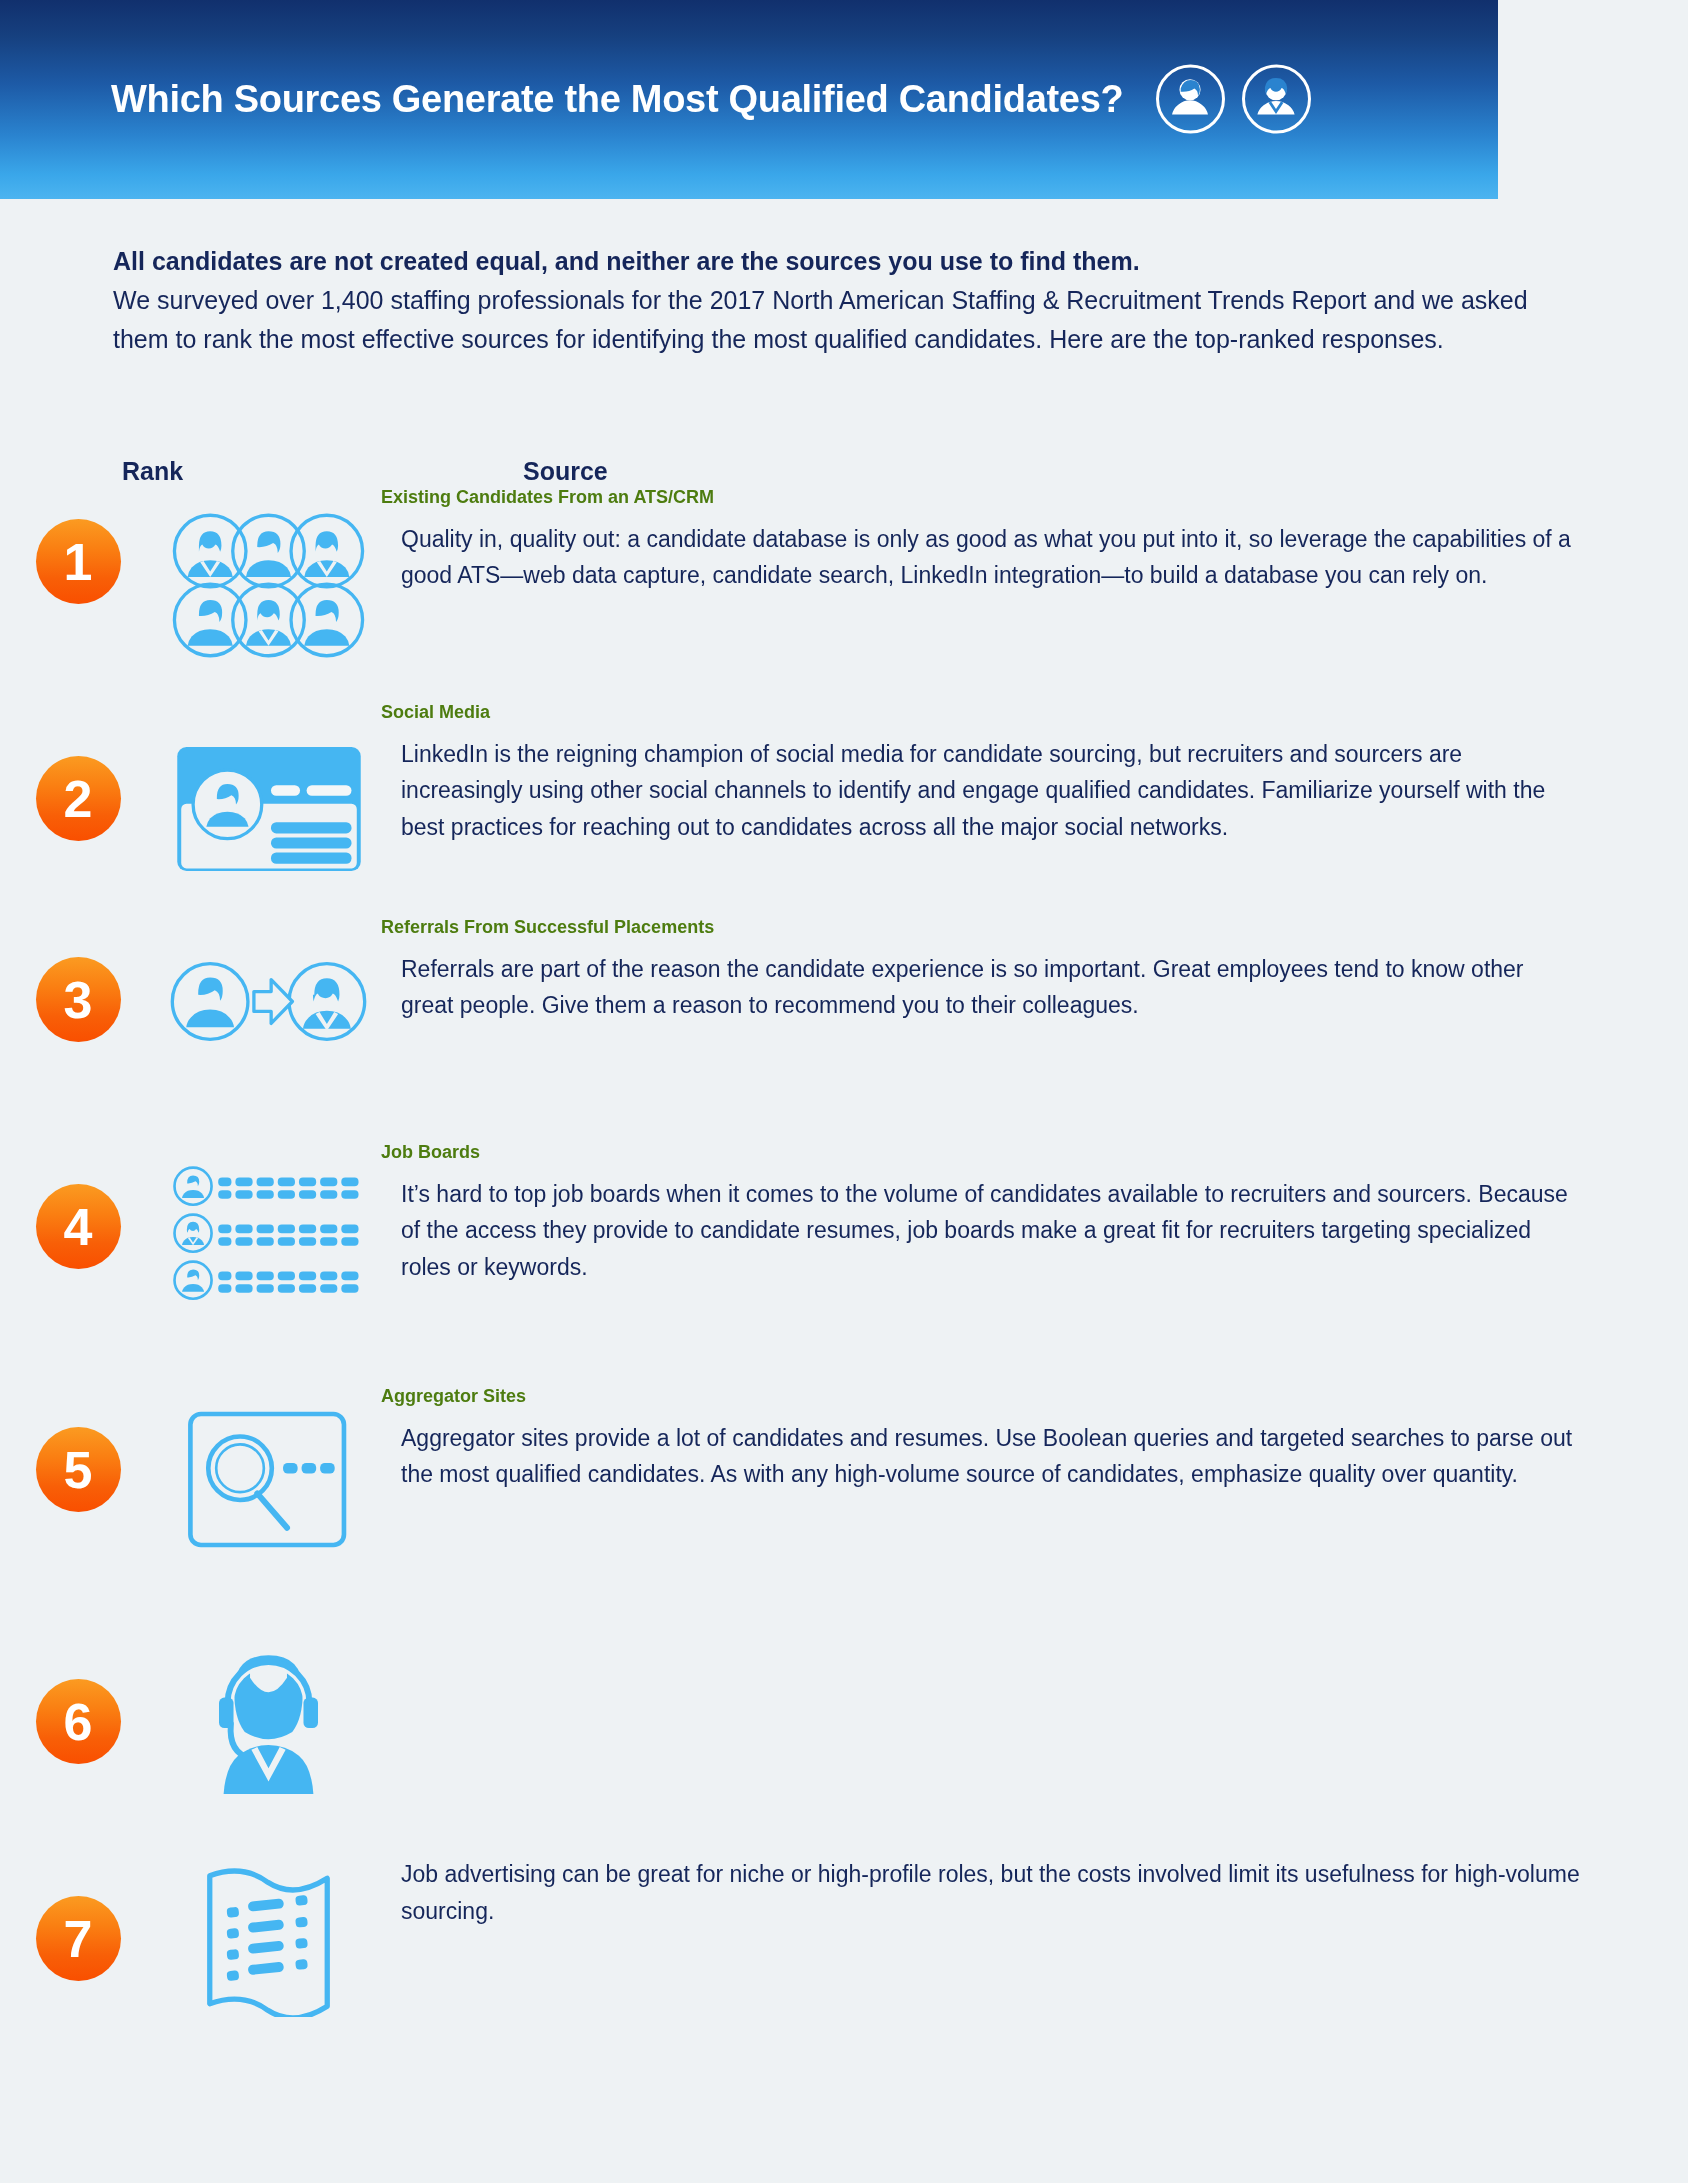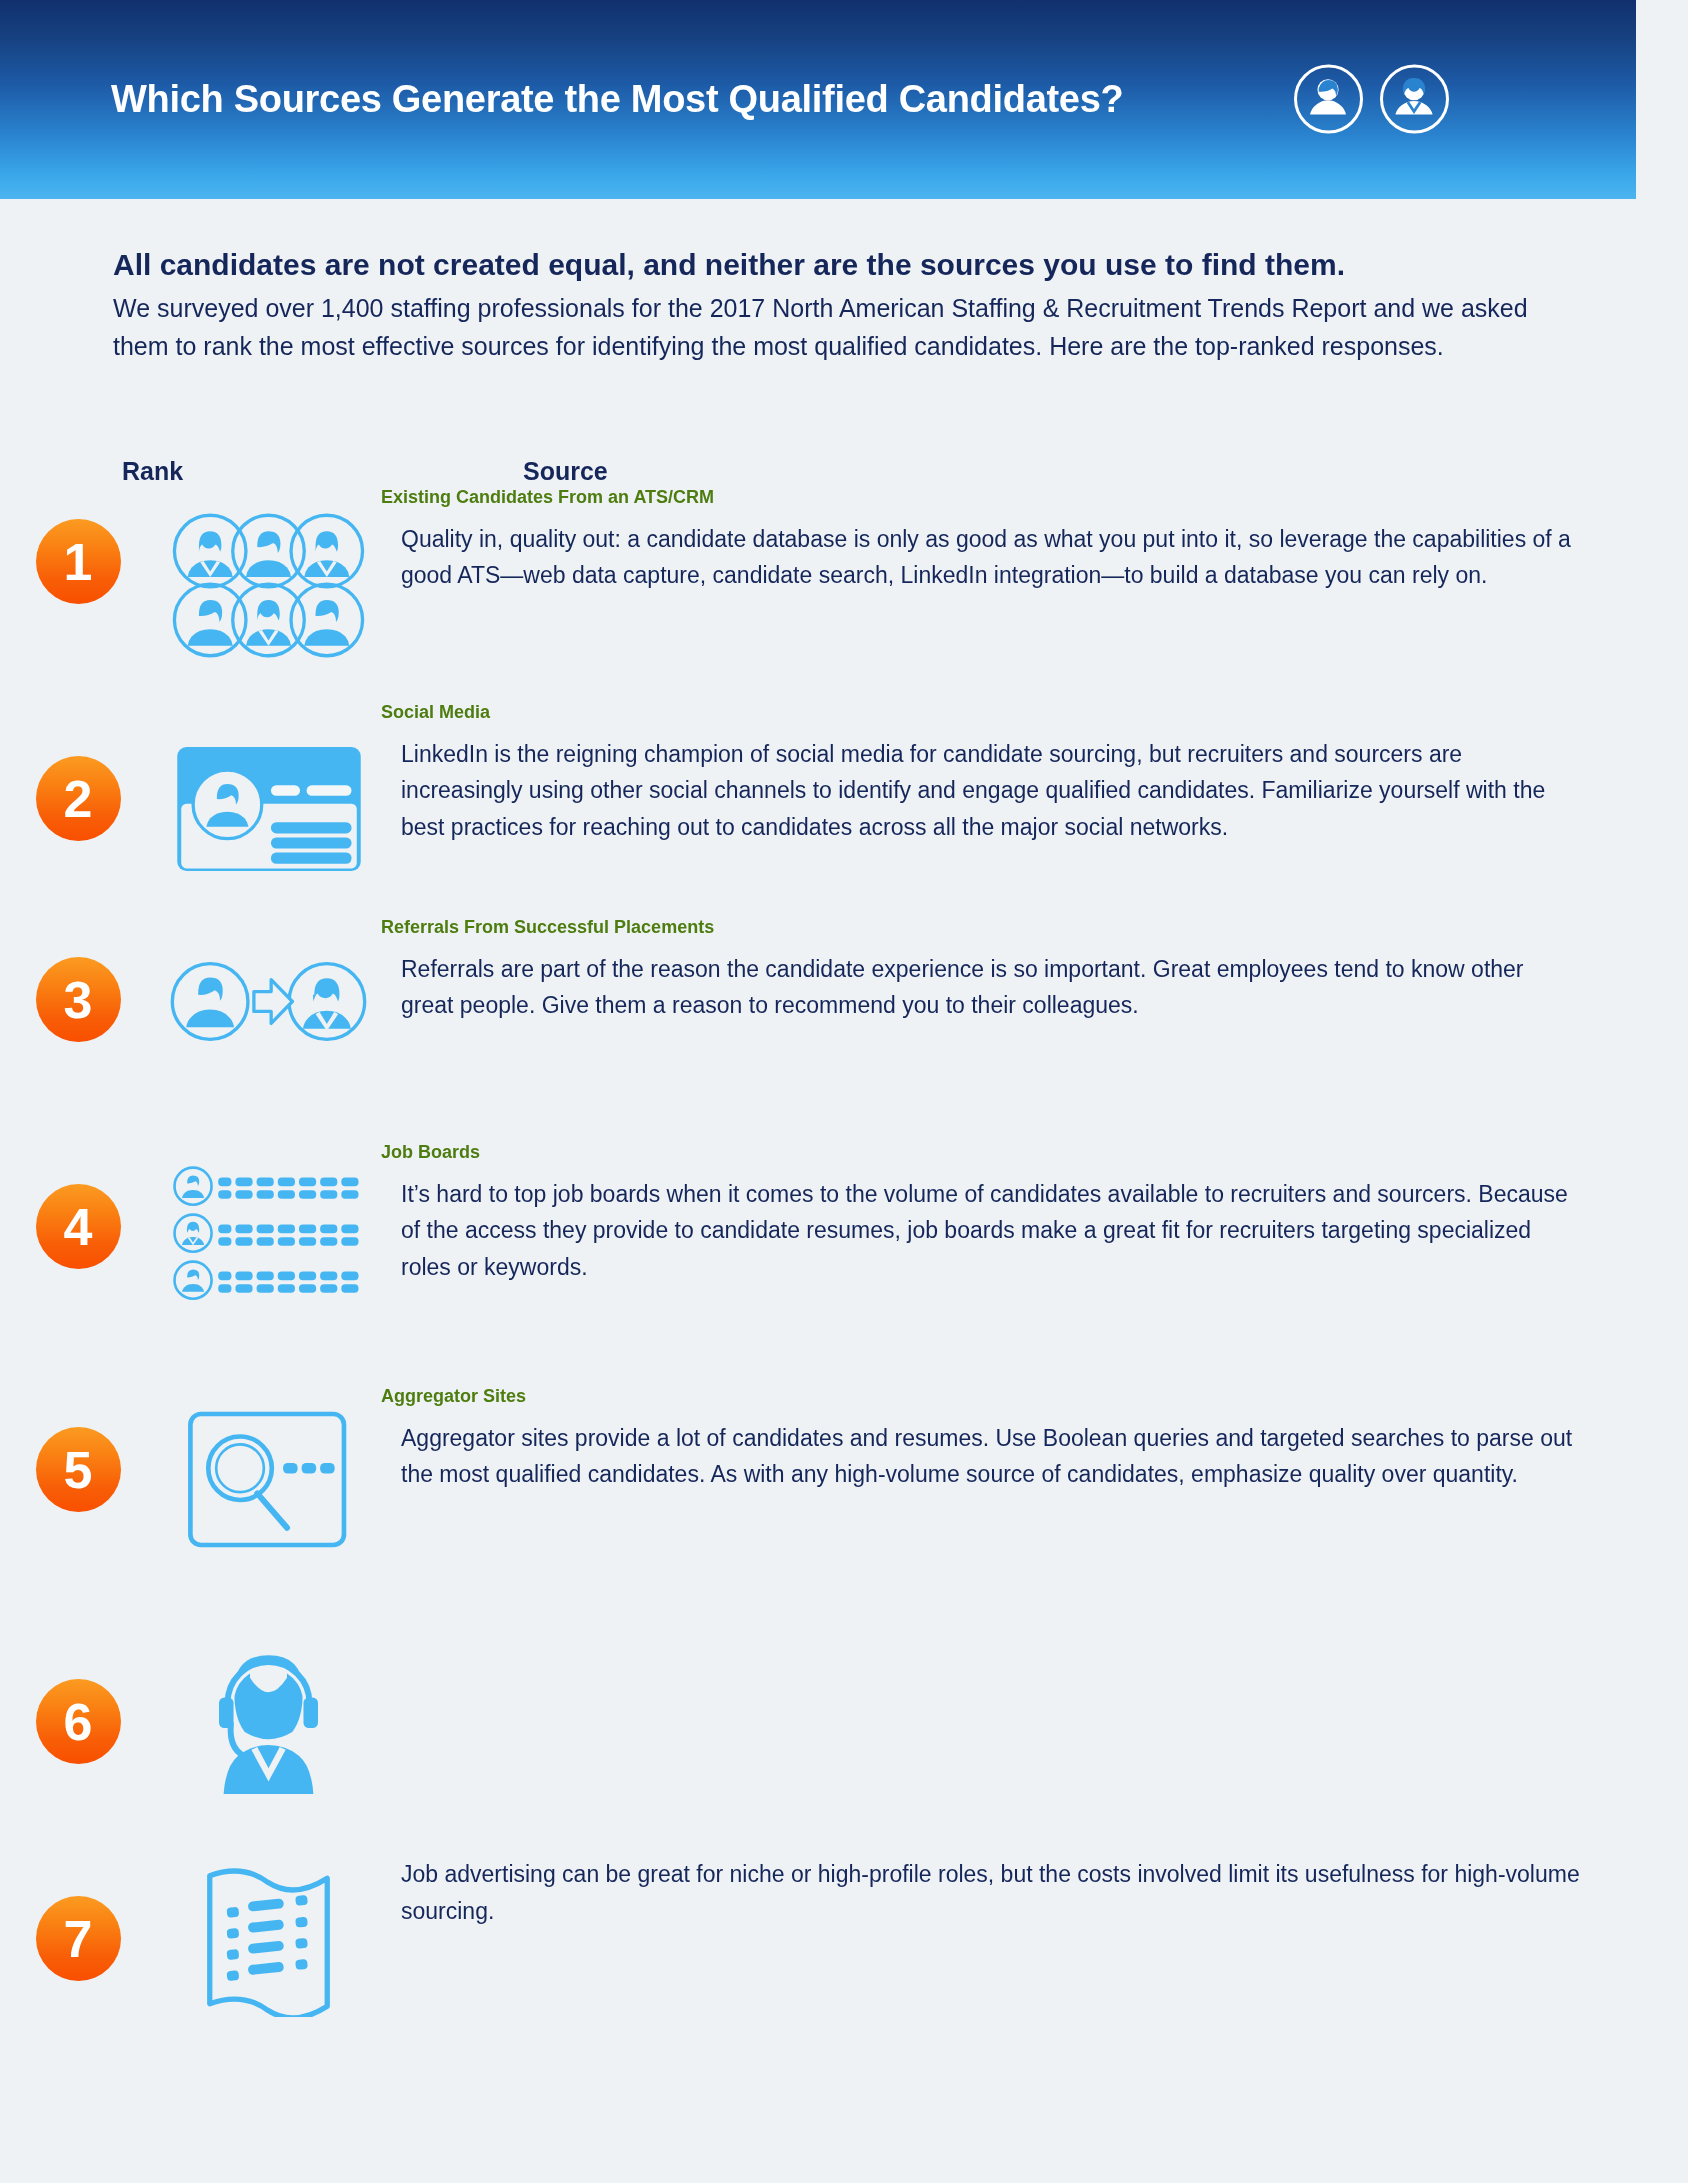--- a/index.html
+++ b/index.html
@@ -15,21 +15,21 @@
     position: relative;
     width: 1688px;
     height: 2183px;
     background: #eef2f4;
     overflow: hidden;
   }
 
   
   .header {
     position: relative;
-    width: 1636px;
+    width: 1498px;
     height: 199px;
     background: linear-gradient(180deg,
                 #11306d 0%,
                 #16407f 18%,
                 #1d5aa6 42%,
                 #2a83cf 68%,
                 #3aa7ea 88%,
                 #4cb4f0 100%);
     display: flex;
     align-items: center;
@@ -69,21 +69,21 @@
 
   
   .intro {
     position: absolute;
     left: 113px;
     top: 242px;
     width: 1476px;
     color: #16275c;
   }
   .intro-lead {
-    font-size: 30px;
+    font-size: 25px;
     font-weight: bold;
     line-height: 1.55;
     color: #15265a;
   }
   .intro-body {
     font-size: 25px;
     line-height: 1.55;
     color: #15265a;
     font-weight: 400;
   }

